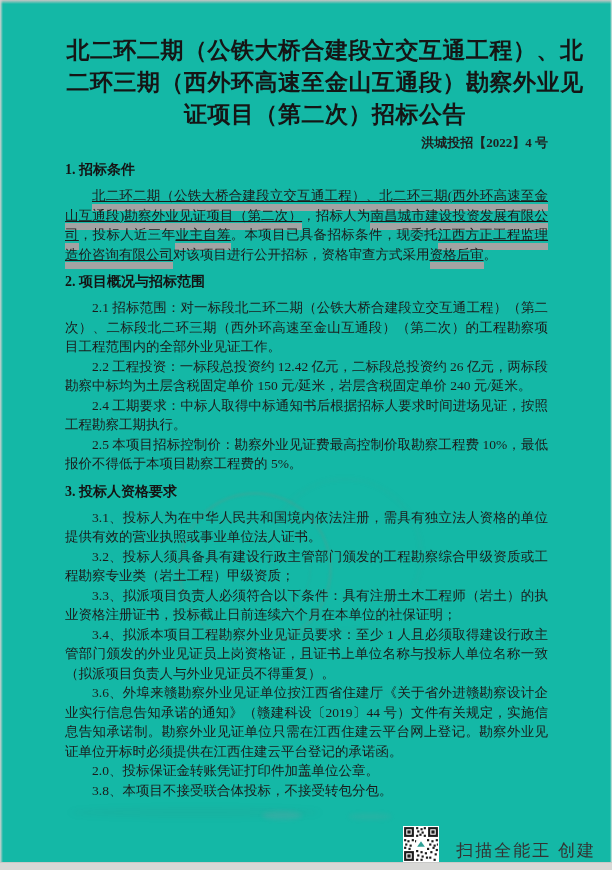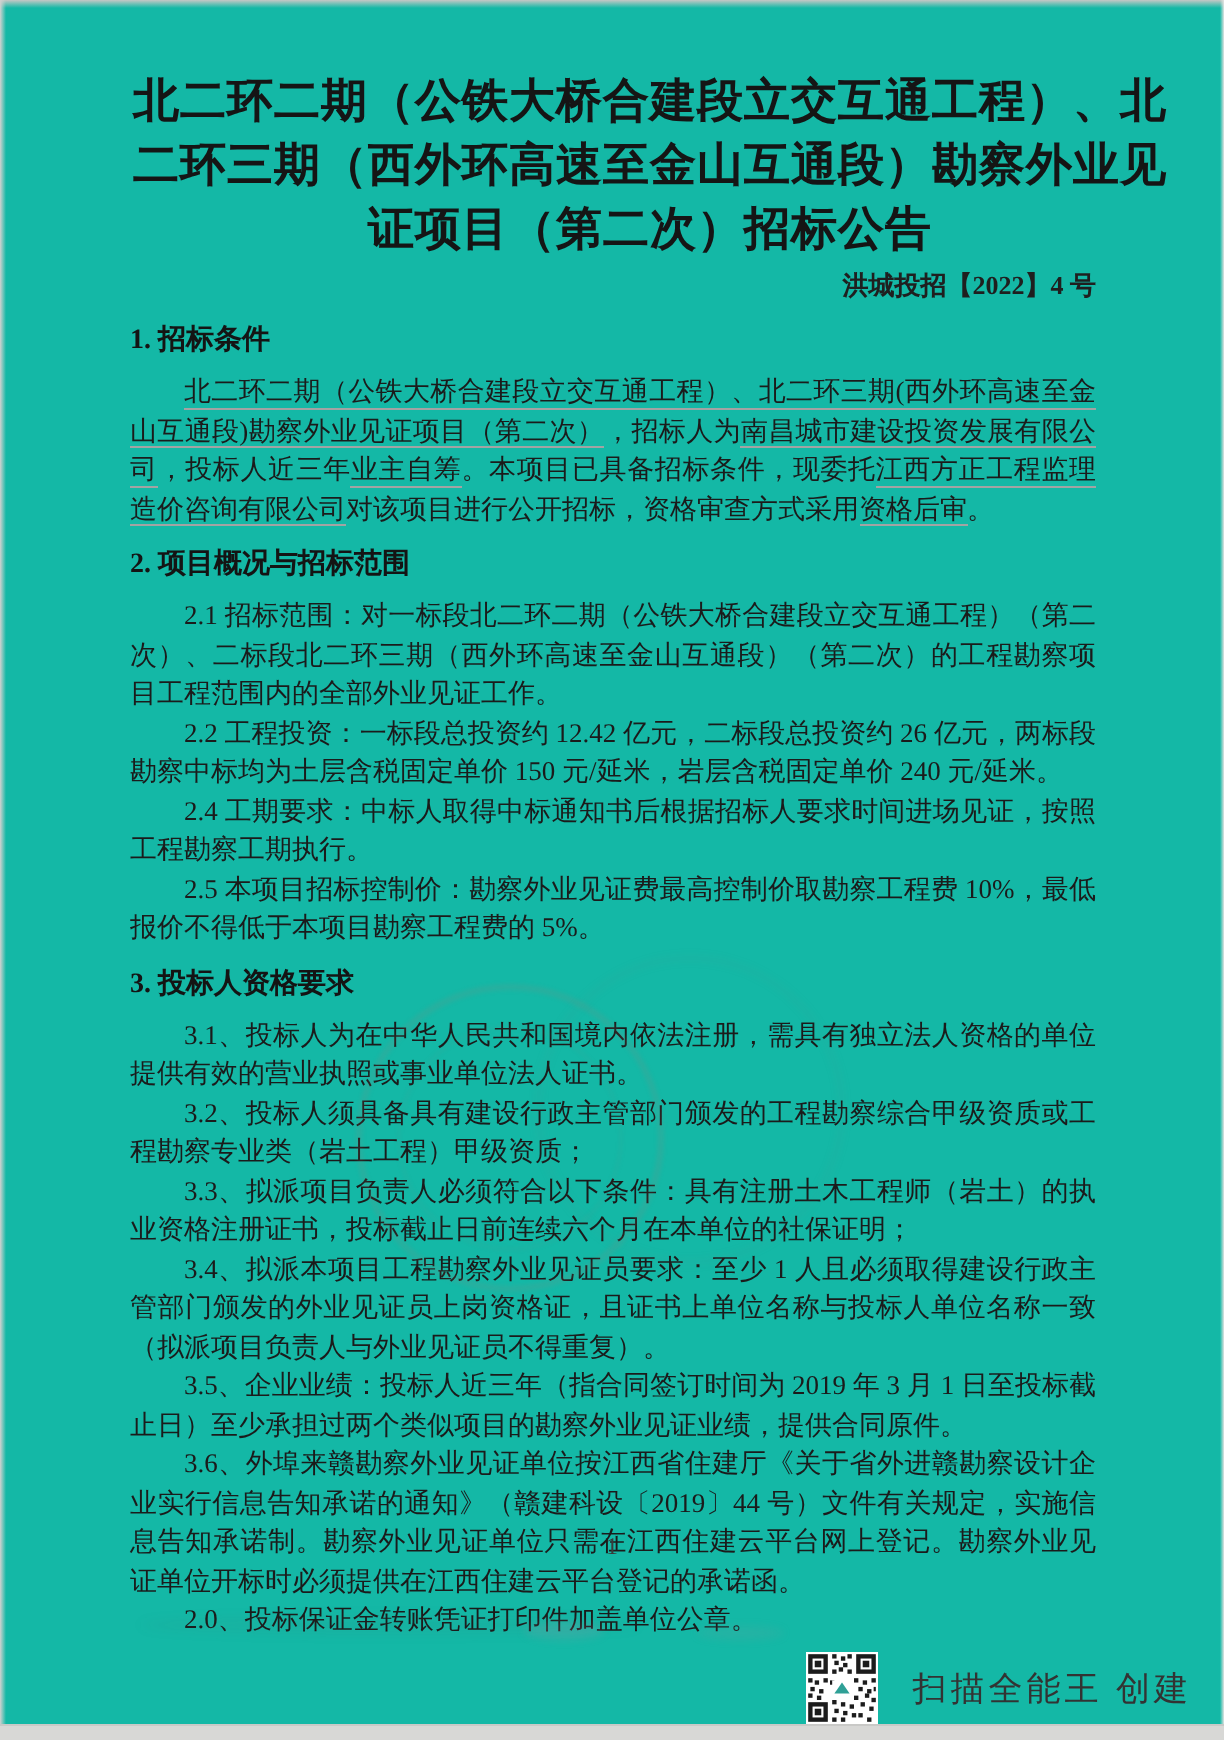--- a/index.html
+++ b/index.html
@@ -67,29 +67,29 @@
   }
   .sec-heading{
     margin:9px 0 7px 0;
     font-family:Liberation Serif, serif;
     font-size:14px;font-weight:bold;color:#141414;
   }
   .para{
     margin:0;font-size:13.5px;line-height:19.5px;
     text-indent:2em;text-align:justify;color:#1b1b1b;
   }
-  .para .u{border-bottom:1px solid #a3a3a3;padding-bottom:0.5px;}
+  .para .u{border-bottom:7px solid #a3a3a3;padding-bottom:0.5px;text-decoration:underline;}
 
   .page-number{
     position:absolute;left:0;right:0;top:766px;
     text-align:center;font-size:12px;color:#3a3a3a;
   }
   .scanner-footer{
     position:absolute;right:16px;top:826px;
-    display:flex;align-items:center;gap:17px;
+    display:flex;align-items:flex-end;gap:17px;
   }
   .scanner-footer .qr{width:36px;height:36px;display:block;}
   .scanner-label{
     font-family:"Liberation Sans","DejaVu Sans",sans-serif;
     font-size:17px;color:#333;letter-spacing:2px;
   }
 </style>
 </head>
 <body>
 
@@ -113,23 +113,23 @@
     <p class="para">2.1 招标范围：对一标段北二环二期（公铁大桥合建段立交互通工程）（第二次）、二标段北二环三期（西外环高速至金山互通段）（第二次）的工程勘察项目工程范围内的全部外业见证工作。</p>
     <p class="para">2.2 工程投资：一标段总投资约 12.42 亿元，二标段总投资约 26 亿元，两标段勘察中标均为土层含税固定单价 150 元/延米，岩层含税固定单价 240 元/延米。</p>
     <p class="para">2.4 工期要求：中标人取得中标通知书后根据招标人要求时间进场见证，按照工程勘察工期执行。</p>
     <p class="para">2.5 本项目招标控制价：勘察外业见证费最高控制价取勘察工程费 10%，最低报价不得低于本项目勘察工程费的 5%。</p>
 
     <div class="sec-heading">3. 投标人资格要求</div>
     <p class="para">3.1、投标人为在中华人民共和国境内依法注册，需具有独立法人资格的单位提供有效的营业执照或事业单位法人证书。</p>
     <p class="para">3.2、投标人须具备具有建设行政主管部门颁发的工程勘察综合甲级资质或工程勘察专业类（岩土工程）甲级资质；</p>
     <p class="para">3.3、拟派项目负责人必须符合以下条件：具有注册土木工程师（岩土）的执业资格注册证书，投标截止日前连续六个月在本单位的社保证明；</p>
     <p class="para">3.4、拟派本项目工程勘察外业见证员要求：至少 1 人且必须取得建设行政主管部门颁发的外业见证员上岗资格证，且证书上单位名称与投标人单位名称一致（拟派项目负责人与外业见证员不得重复）。</p>
-    <p class="para">3.5、企业业绩：投标人近三年（指合同签订时间为 2019 年 3 月 1 日至投标截止日）至少承担过两个类似项目的勘察外业见证业绩，提供合同原件。</p>
     <p class="para">3.6、外埠来赣勘察外业见证单位按江西省住建厅《关于省外进赣勘察设计企业实行信息告知承诺的通知》（赣建科设〔2019〕44 号）文件有关规定，实施信息告知承诺制。勘察外业见证单位只需在江西住建云平台网上登记。勘察外业见证单位开标时必须提供在江西住建云平台登记的承诺函。</p>
     <p class="para">2.0、投标保证金转账凭证打印件加盖单位公章。</p>
+    <p class="para">3.8、本项目不接受联合体投标，不接受转包分包。</p>
   </div>
 
   <div class="page-number">1</div>
 
   <div class="scanner-footer">
     <svg class="qr" viewBox="0 0 33 33" xmlns="http://www.w3.org/2000/svg">
       <rect x="0" y="0" width="33" height="33" fill="#ffffff"></rect>
 
       <rect x="1" y="1" width="9" height="9" fill="#1c1c1c"></rect>
         <rect x="3" y="3" width="5" height="5" fill="#fff"></rect>

